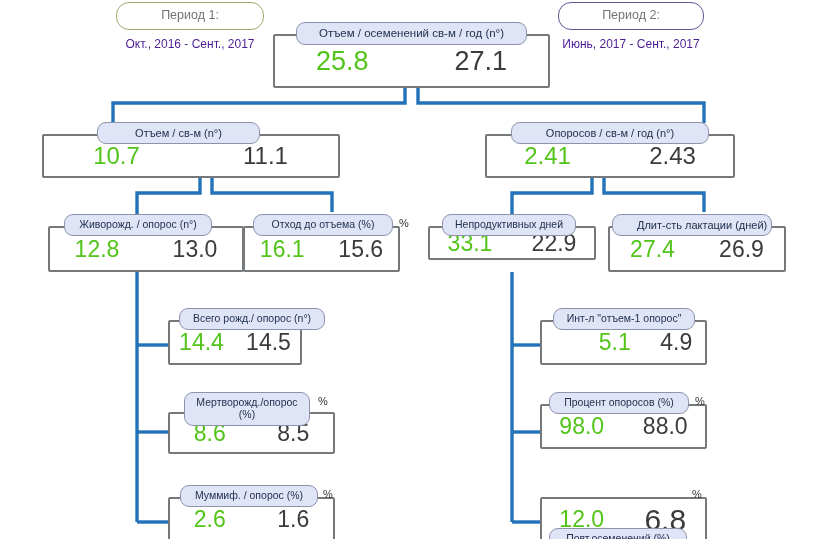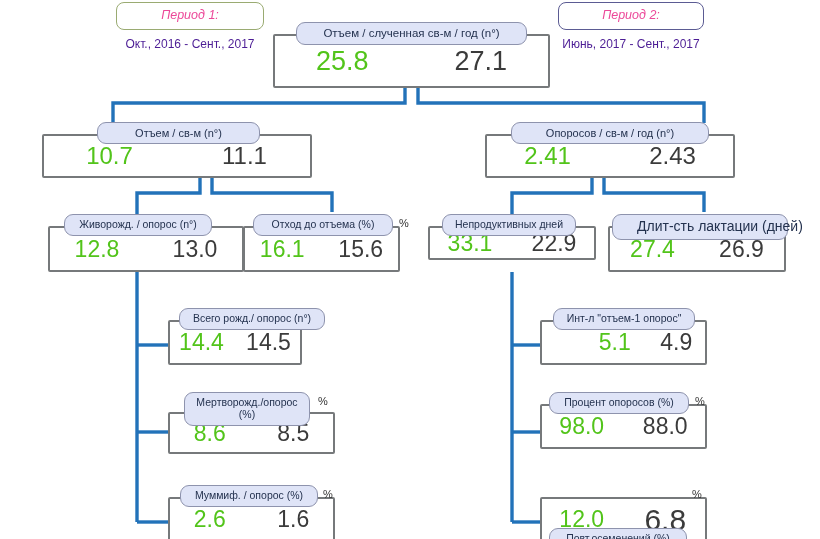--- a/index.html
+++ b/index.html
@@ -27,28 +27,27 @@
     pointer-events: none;
   }
 
   
   .legend {
     position: absolute;
     text-align: center;
   }
   .legend-pill {
     box-sizing: border-box;
-    border-radius: 8px;
+    border-radius: 13px;
     background: #ffffff;
     font-size: 12.5px;
-    color: #ec4899;
+    color: #737373;
     line-height: 1;
     padding: 6px 0 7px 0;
     white-space: nowrap;
-    font-style: italic;
   }
   .legend-p1 .legend-pill { border: 1.6px solid #9aab72; }
   .legend-p2 .legend-pill { border: 1.6px solid #5b5b93; }
   .legend-sub {
     margin-top: 7px;
     font-size: 12px;
     color: #4c1d95;
     white-space: nowrap;
   }
 
@@ -141,28 +140,28 @@
     <div class="legend-sub">Окт., 2016 - Сент., 2017</div>
   </div>
 
   <div class="legend legend-p2" style="left:558px; top:2px; width:146px;">
     <div class="legend-pill">Период 2:</div>
     <div class="legend-sub">Июнь, 2017 - Сент., 2017</div>
   </div>
 
   <div class="node" style="left:273px; top:22px; width:277px; height:66px;">
     <div class="node-body"></div>
-    <div class="node-head" style="left:23px; width:231px; font-size:11.5px;">Отъем / слученная св-м / год (n°)</div>
+    <div class="node-head" style="left:23px; width:231px; font-size:11.5px;">Отъем / осеменений св-м / год (n°)</div>
     <div class="node-values">
       <div class="val val-1" style="font-size:27px;">25.8</div>
       <div class="val val-2" style="font-size:27px;">27.1</div>
     </div>
   </div>
 
-  <div class="node" style="left:42px; top:122px; width:270px; height:56px;">
+  <div class="node" style="left:42px; top:122px; width:298px; height:56px;">
     <div class="node-body"></div>
     <div class="node-head" style="left:55px; width:163px; font-size:11px;">Отъем / св-м (n°)</div>
     <div class="node-values">
       <div class="val val-1" style="font-size:24px;">10.7</div>
       <div class="val val-2" style="font-size:24px;">11.1</div>
     </div>
   </div>
 
   <div class="node" style="left:485px; top:122px; width:250px; height:56px;">
     <div class="node-body"></div>
@@ -196,21 +195,21 @@
     <div class="node-body"></div>
     <div class="node-head" style="left:14px; width:134px; font-size:10.5px;">Непродуктивных дней</div>
     <div class="node-values">
       <div class="val val-1" style="font-size:23px;">33.1</div>
       <div class="val val-2" style="font-size:23px;">22.9</div>
     </div>
   </div>
 
   <div class="node" style="left:608px; top:214px; width:178px; height:58px;">
     <div class="node-body"></div>
-    <div class="node-head" style="left:4px; width:176px; font-size:14px;padding-left:24px;">Длит-сть лактации (дней)</div>
+    <div class="node-head" style="left:4px; width:160px; font-size:11px;padding-left:24px;">Длит-сть лактации (дней)</div>
     <div class="node-values">
       <div class="val val-1" style="font-size:23px;">27.4</div>
       <div class="val val-2" style="font-size:23px;">26.9</div>
     </div>
   </div>
 
   <div class="node" style="left:168px; top:308px; width:134px; height:57px;">
     <div class="node-body"></div>
     <div class="node-head" style="left:11px; width:146px; font-size:10.5px;">Всего рожд./ опорос (n°)</div>
     <div class="node-values">

